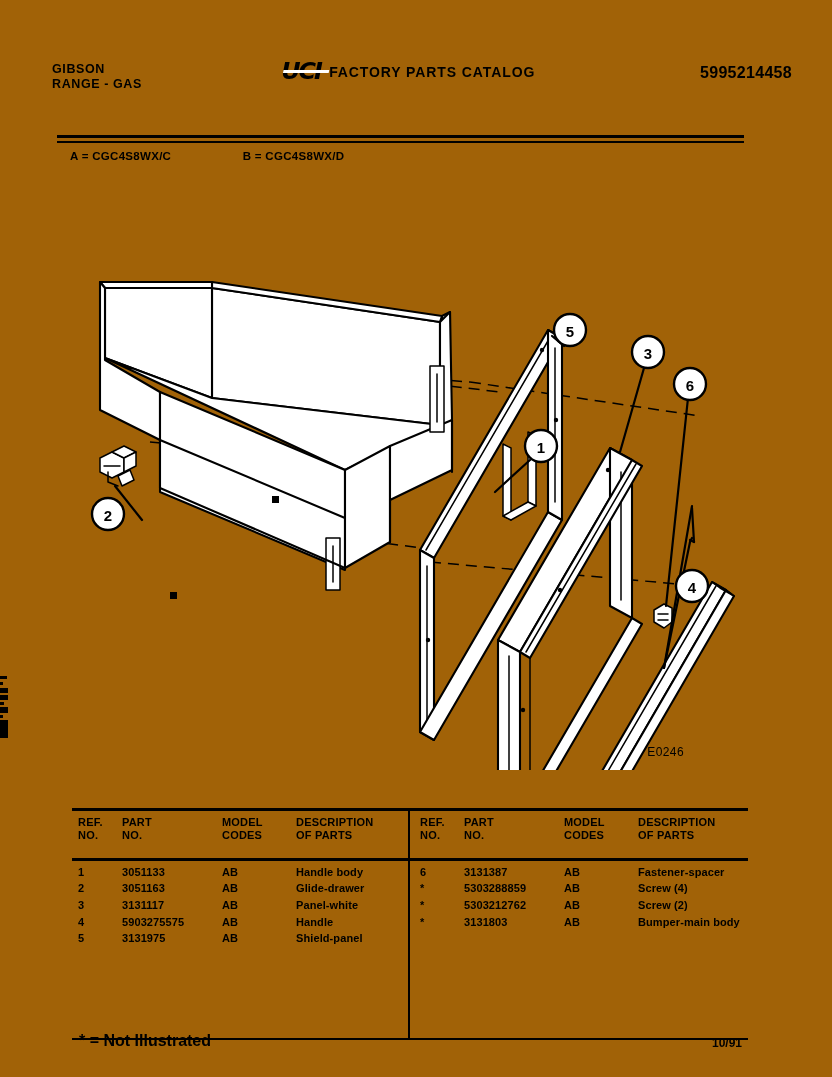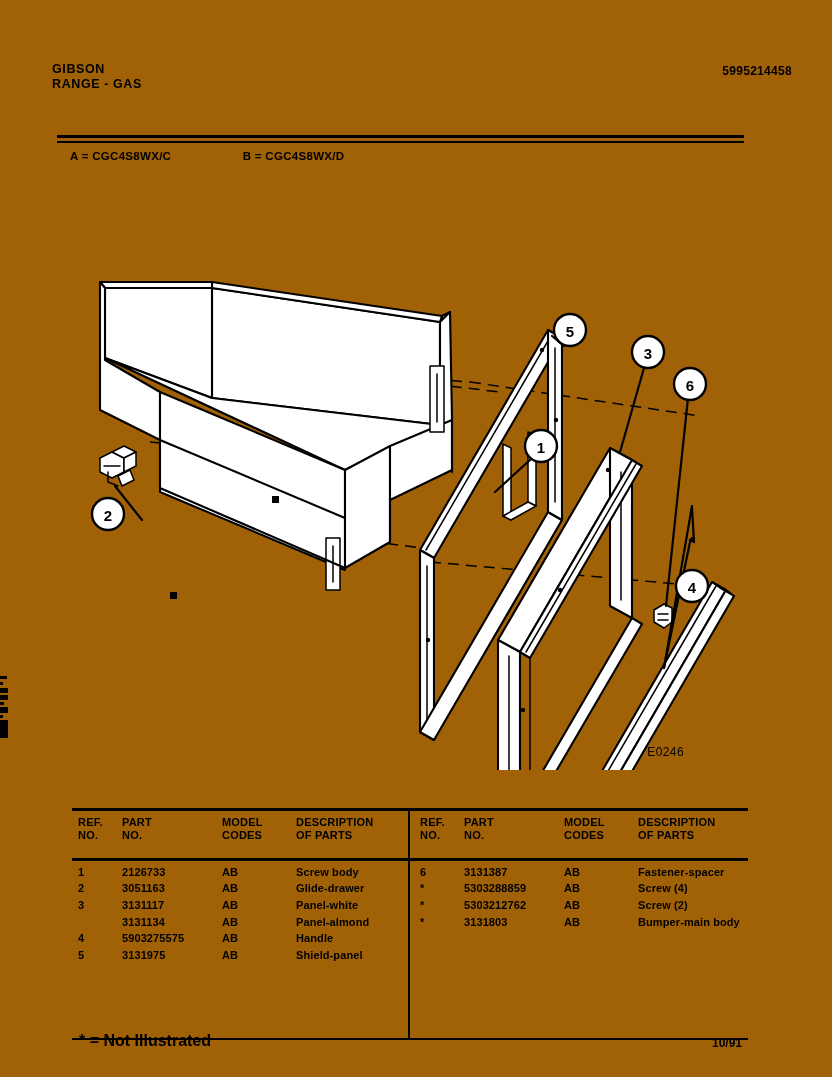--- a/index.html
+++ b/index.html
@@ -59,21 +59,21 @@
   }
   .hdr-catalog-title {
     font-size: 14px;
     font-weight: bold;
     letter-spacing: 0.9px;
   }
   .hdr-number {
     position: absolute;
     right: 40px;
     top: 64px;
-    font-size: 12px;
+    font-size: 16px;
     font-weight: bold;
     letter-spacing: 0.3px;
   }
 
   
   .rule-thick {
     position: absolute;
     left: 57px;
     right: 88px;
     top: 135px;
@@ -227,20 +227,27 @@
 </head>
 <body>
 
 <div id="page">
 
   <div class="hdr-brand">
     <div>GIBSON</div>
     <div>RANGE - GAS</div>
   </div>
 
+  <div class="hdr-center">
+    <div class="uci-logo">
+      <span>UCI</span>
+      <span class="uci-bar"></span>
+    </div>
+    <div class="hdr-catalog-title">FACTORY PARTS CATALOG</div>
+  </div>
 
   <div class="hdr-number">5995214458</div>
 
   <div class="rule-thick"></div>
   <div class="rule-thin"></div>
 
   <div class="model-line">
     <span>A = CGC4S8WX/C</span>
     <span class="m2">B = CGC4S8WX/D</span>
   </div>
@@ -461,41 +468,35 @@
             <th class="c-desc">DESCRIPTION
 OF PARTS</th>
           </tr>
         </thead>
         <tbody>
           <tr class="spacer-row">
               <td colspan="4"></td>
             </tr>
           <tr>
             <td class="c-ref">1</td>
-            <td class="c-part">2126733</td>
-            <td class="c-code">AB</td>
-            <td class="c-desc">Screw body</td>
+            <td class="c-part">3051133</td>
+            <td class="c-code">AB</td>
+            <td class="c-desc">Handle body</td>
           </tr>
           <tr>
             <td class="c-ref">2</td>
             <td class="c-part">3051163</td>
             <td class="c-code">AB</td>
             <td class="c-desc">Glide-drawer</td>
           </tr>
           <tr>
             <td class="c-ref">3</td>
             <td class="c-part">3131117</td>
             <td class="c-code">AB</td>
             <td class="c-desc">Panel-white</td>
-          </tr>
-          <tr>
-            <td class="c-ref"></td>
-            <td class="c-part">3131134</td>
-            <td class="c-code">AB</td>
-            <td class="c-desc">Panel-almond</td>
           </tr>
           <tr>
             <td class="c-ref">4</td>
             <td class="c-part">5903275575</td>
             <td class="c-code">AB</td>
             <td class="c-desc">Handle</td>
           </tr>
           <tr>
             <td class="c-ref">5</td>
             <td class="c-part">3131975</td>

